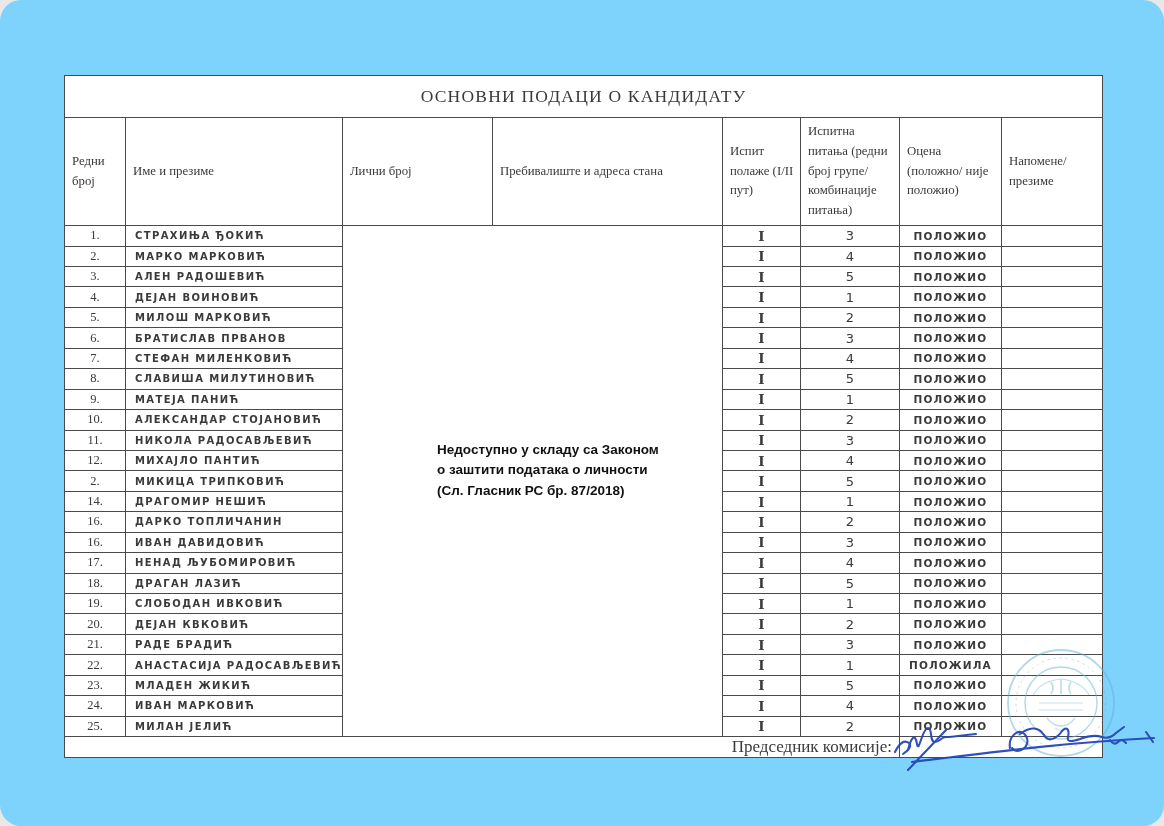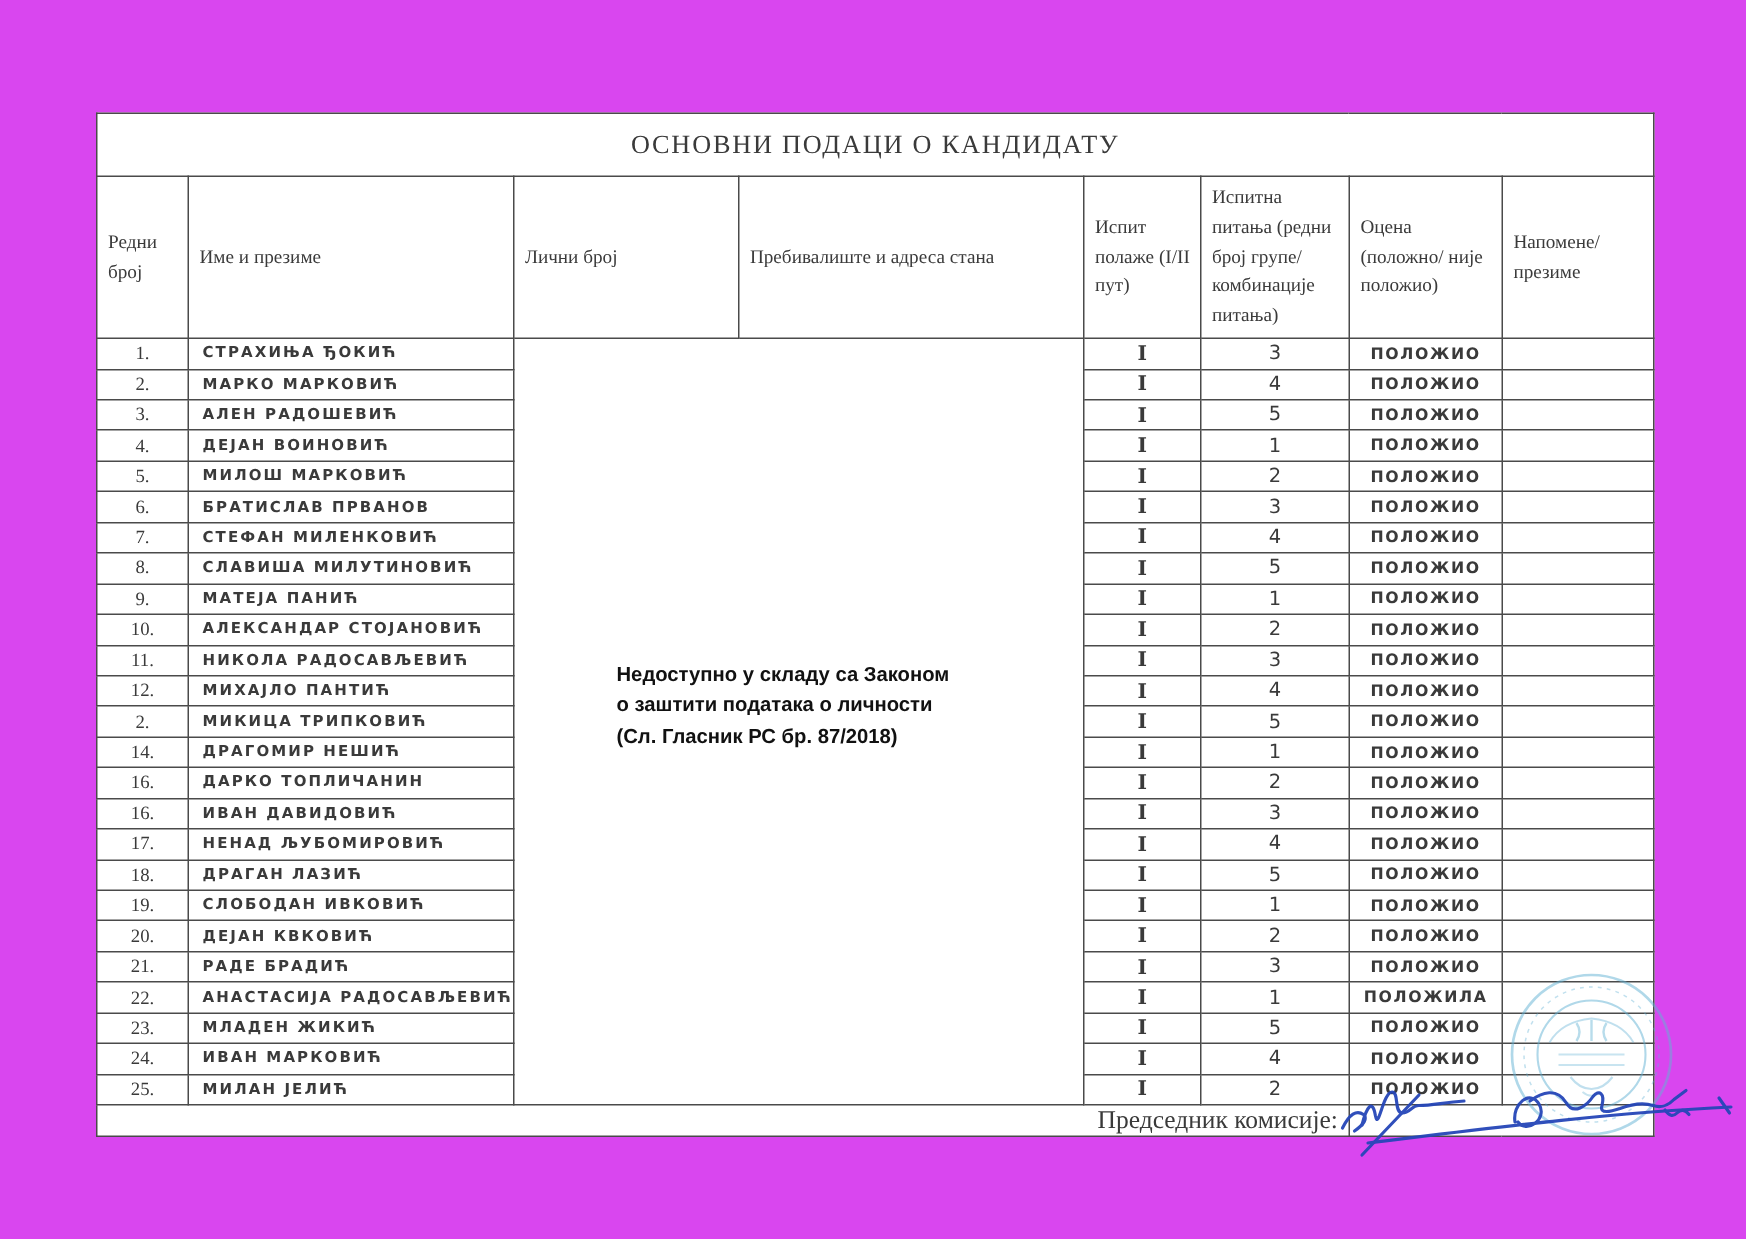--- a/index.html
+++ b/index.html
@@ -1,19 +1,19 @@
 <!DOCTYPE html>
 <html><head>
 <meta charset="utf-8">
 <style>
   * { margin:0; padding:0; box-sizing:border-box; }
   html,body { background:#e8e8e8; }
   .sheet {
-    position:relative; width:1164px; height:826px; background:#d946ef;
-    font-family:"Liberation Serif", serif; overflow:hidden;
+    position:relative; width:1164px; height:826px; background:#7dd3fc;
+    font-family:"Liberation Serif", serif; overflow:hidden;border-radius:21px;
   }
   table.doc {
     position:absolute; left:64px; top:75px;
     border-collapse:collapse; table-layout:fixed;
     background:#fff;
   }
   table.doc td, table.doc th {
     border:1.4px solid #4a4a4a; vertical-align:middle;
     color:#3a3a3a; font-weight:normal;
   }
@@ -34,21 +34,21 @@
   .hw { color:#2b4ec5; font-family:"DejaVu Sans", sans-serif; }
   td.c-name.hw { font-size:10px; letter-spacing:1.4px; font-weight:700; white-space:nowrap; }
   td.c-att.hw { font-size:13.5px; font-weight:bold; font-family:"DejaVu Serif", serif; }
   td.c-q.hw { font-size:13px; font-weight:500; }
   td.c-grade.hw { font-size:10.5px; letter-spacing:1.1px; font-weight:700; }
   td.footer-label-cell {
     height:19px; text-align:right; font-size:17px; padding-right:7px; color:#333;
   }
   td.footer-sign-cell { height:19px; }
   .privacy {
-    position:absolute; left:411px; top:440px; width:222px;
+    position:absolute; left:437px; top:440px; width:222px;
     font-family:"Liberation Sans", sans-serif; font-weight:bold;
     font-size:13.5px; line-height:1.5; color:#111;
   }
   .stamp-svg { position:absolute; left:995px; top:640px; z-index:3; }
   .signature-svg { position:absolute; left:858px; top:712px; z-index:4; }
 </style>
 </head>
 <body>
 
 <div class="sheet">

